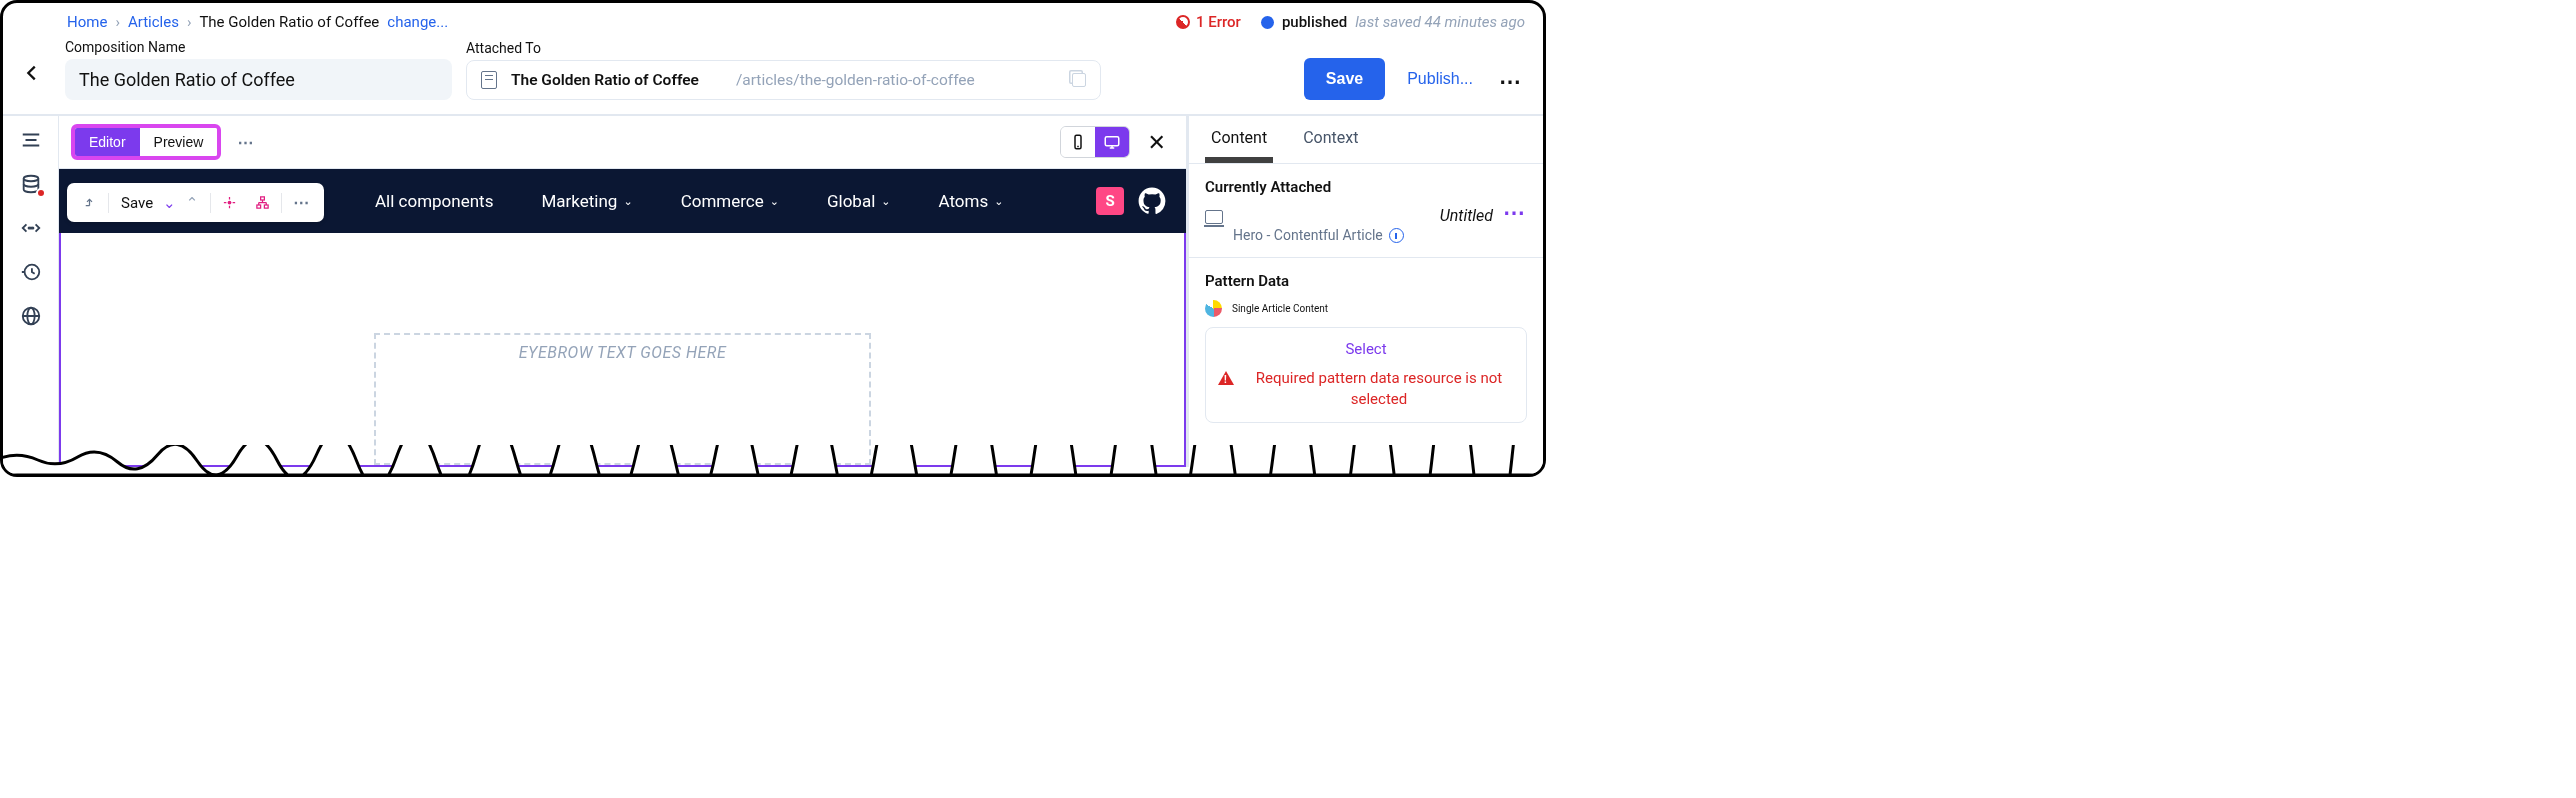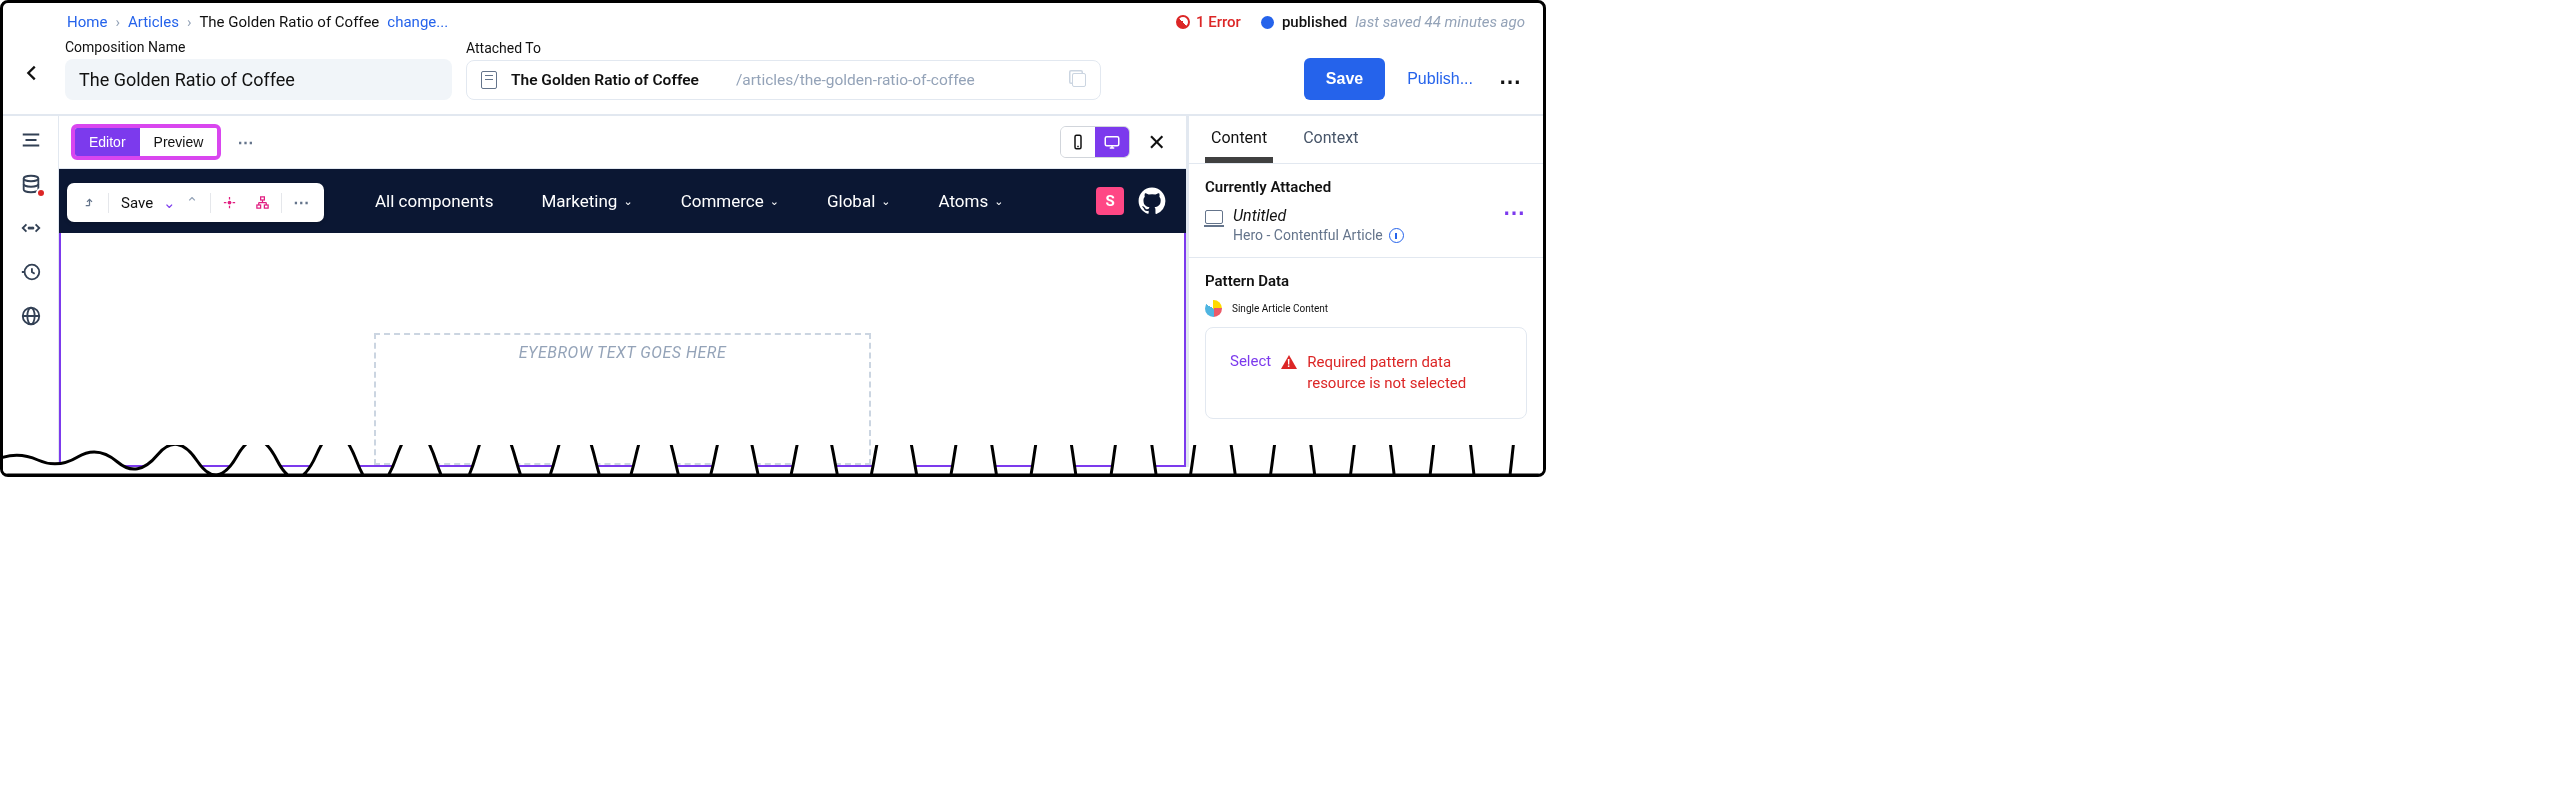--- a/index.html
+++ b/index.html
@@ -1,18 +1,18 @@
 <!DOCTYPE html>
 <html><head>
   <meta charset="utf-8">
   <style>
     * { margin: 0; padding: 0; box-sizing: border-box; }
     body { font-family: -apple-system, BlinkMacSystemFont, "Segoe UI", Roboto, sans-serif; background: #fff; color: #111; }
     
-    .app-frame { width: 1546px; height: 477px; border: 3px solid #000; border-radius: 8px; position: relative; overflow: hidden; background: #fff; }
+    .app-frame { width: 1546px; height: 477px; border: 3px solid #000; border-radius: 17px; position: relative; overflow: hidden; background: #fff; }
     
     
     .top-bar { display: flex; align-items: center; padding: 10px 18px 4px 64px; justify-content: space-between; }
     .breadcrumb { display: flex; align-items: center; gap: 8px; font-size: 15px; }
     .breadcrumb a { color: #2563eb; text-decoration: none; cursor: pointer; }
     .breadcrumb .sep { color: #94a3b8; }
     .breadcrumb .current { color: #111; }
     .breadcrumb .change { color: #2563eb; cursor: pointer; }
     .status-area { display: flex; align-items: center; gap: 20px; font-size: 15px; }
     .error-badge { color: #dc2626; font-weight: 500; display: flex; align-items: center; gap: 6px; }
@@ -84,29 +84,29 @@
     .right-panel { width: 357px; border-left: 3px solid #e2e8f0; display: flex; flex-direction: column; }
     .rp-tabs { display: flex; gap: 24px; padding: 0 16px; border-bottom: 1px solid #e2e8f0; }
     .rp-tab { padding: 12px 6px 10px; font-size: 16px; color: #475569; cursor: pointer; border-bottom: 3px solid transparent; }
     .rp-tab.active { border-bottom: 6px solid #404040; color: #111; font-weight: 400; }
     .rp-section { padding: 14px 16px; font-size: 14px; border-bottom: 1px solid #e2e8f0; }
     .rp-heading { font-size: 15px; font-weight: 600; color: #111; margin-bottom: 10px; }
     .ce-row { display: flex; align-items: flex-start; gap: 10px; }
     .ce-ico { width: 18px; height: 14px; border: 1.7px solid #64748b; border-radius: 2px; margin-top: 4px; position: relative; }
     .ce-ico::before { content:''; position:absolute; bottom:-4px; left:-2px; right:-2px; height:1.7px; background:#64748b; }
     .ce-meta { flex: 1; }
-    .ce-title { font-style: italic; font-size: 16px; color: #111; }
+    .ce-title { font-style: italic; font-size: 16px; color: #111; text-align: right; }
     .ce-sub { font-size: 14px; color: #64748b; margin-top: 2px; display: flex; align-items: center; gap: 6px; }
     .ce-info { width: 15px; height: 15px; border-radius: 50%; border: 1.7px solid #2563eb; display: inline-flex; align-items: center; justify-content: center; }
     .ce-info .i { width: 1.7px; height: 6px; background: #2563eb; margin-top: 1px; }
     .ce-more { color: #7c3aed; font-size: 22px; font-weight: 700; cursor: pointer; letter-spacing: 2px; align-self: flex-start; line-height: 0.6; }
     .pd-row { display: flex; align-items: center; gap: 10px; margin-bottom: 10px; }
     .cf-ico { width: 17px; height: 17px; border-radius: 50%; background: conic-gradient(#ffda00 0 90deg, #eb5a68 90deg 180deg, #4fb5e1 180deg 300deg, #fff 300deg 360deg); }
     .pd-title { font-size: 10px; color: #111; }
-    .pd-card { border: 1px solid #e2e8f0; border-radius: 8px; padding: 24px; display: flex; flex-direction: row; gap: 10px; }
+    .pd-card { border: 1px solid #e2e8f0; border-radius: 8px; padding: 12px; display: flex; flex-direction: column; gap: 10px; text-align: center; }
     .pd-select { color: #7c3aed; font-size: 15px; cursor: pointer; }
     .pd-err { display: flex; gap: 10px; align-items: flex-start; color: #dc2626; font-size: 15px; line-height: 1.4; }
     .pd-err .warn { width: 0; height: 0; border-left: 8px solid transparent; border-right: 8px solid transparent; border-bottom: 14px solid #dc2626; margin-top: 3px; position: relative; }
     .pd-err .warn::after { content:'!'; position:absolute; top:2px; left:-2px; color:#fff; font-size:10px; font-weight:700; }
     
     
     .torn { position: absolute; left: -5px; right: -5px; bottom: -1px; height: 30px; pointer-events: none; }
     .torn svg { width: 100%; height: 100%; }
   </style>
 </head>

